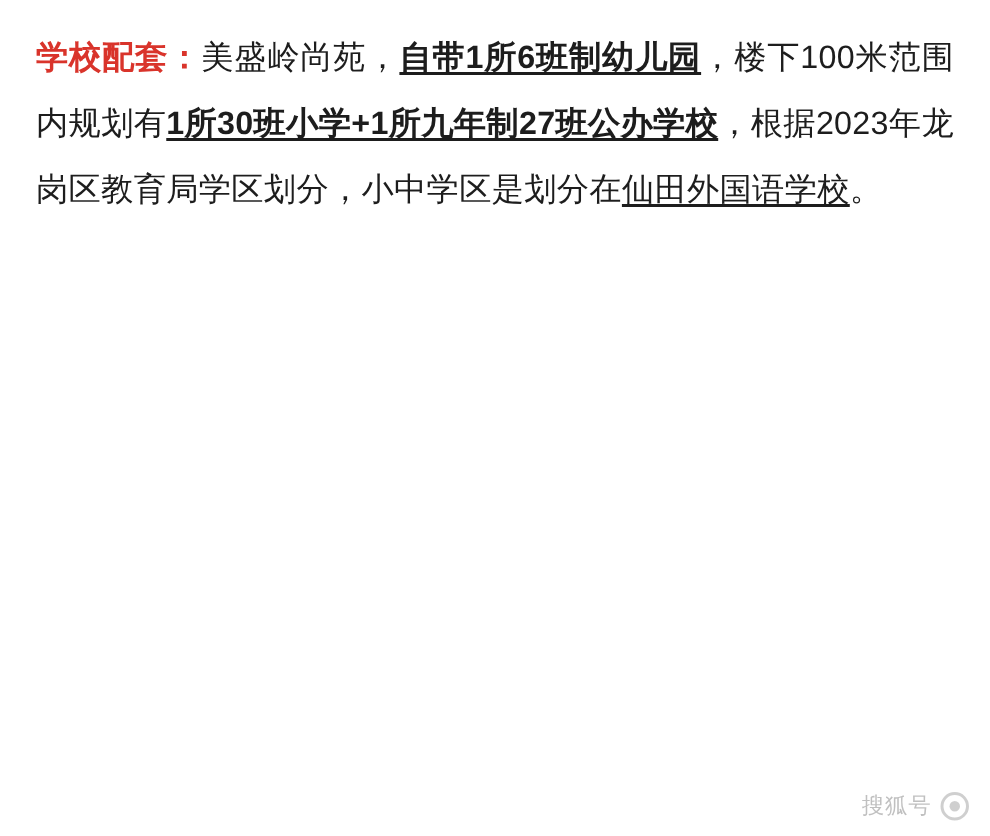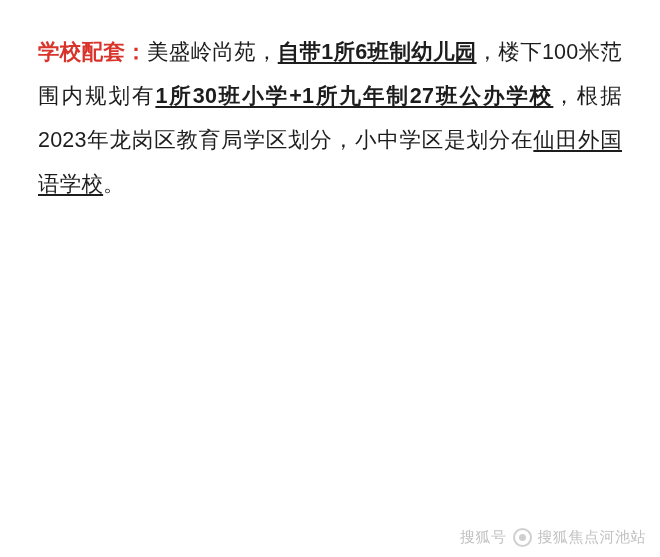--- a/index.html
+++ b/index.html
@@ -23,21 +23,21 @@
   }
   .para {
     font-size: 21.5px;
     line-height: 44px;
     color: #1d1d1d;
     letter-spacing: 0.2px;
     text-align: justify;
     text-justify: inter-character;
   }
   .para.first {
-    margin: 16px;
+    margin: 2px;
   }
   .para.second {
     margin: 44px 0 0 0;
   }
   .label-red {
     color: #d9342b;
     font-weight: bold;
   }
   .u {
     text-decoration: underline;
@@ -94,16 +94,15 @@
     <span class="label-red">学校配套：</span><span>美盛岭尚苑，</span><span class="bu">自带1所6班制幼儿园</span><span>，楼下100米范围内规划有</span><span class="bu">1所30班小学+1所九年制27班公办学校</span><span>，根据2023年龙岗区教育局学区划分，小中学区是划分在</span><span class="u">仙田外国语学校</span><span>。</span>
   </p>
 
 
   <div class="watermark">
     <span class="wm-text">搜狐号</span>
     <span class="wm-logo">
       <span class="ring"></span>
       <span class="dot"></span>
     </span>
-    <span class="wm-text">搜狐焦点河池站</span>
   </div>
 
 </div>
 
 </body></html>

